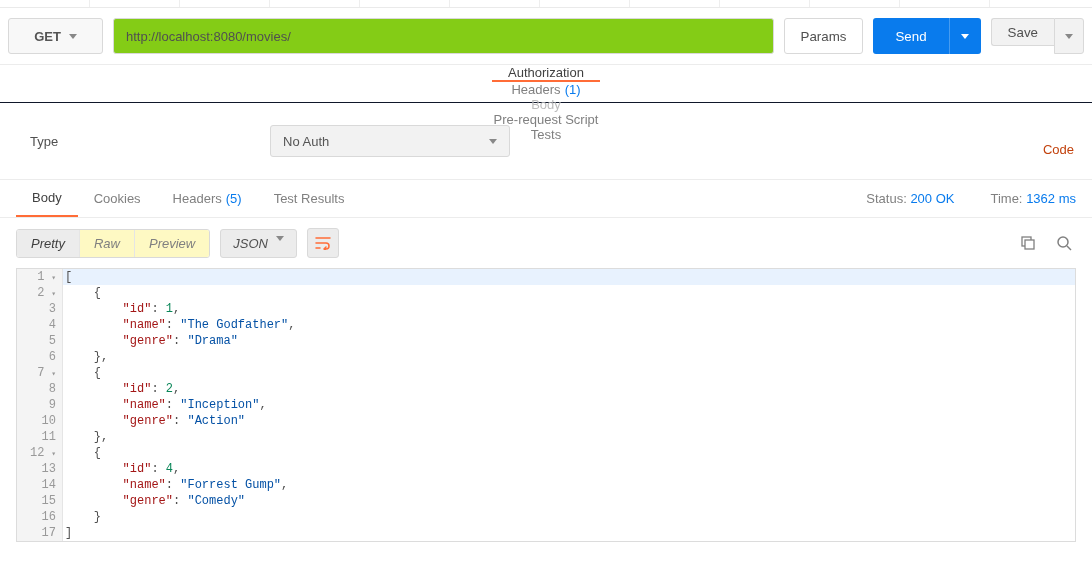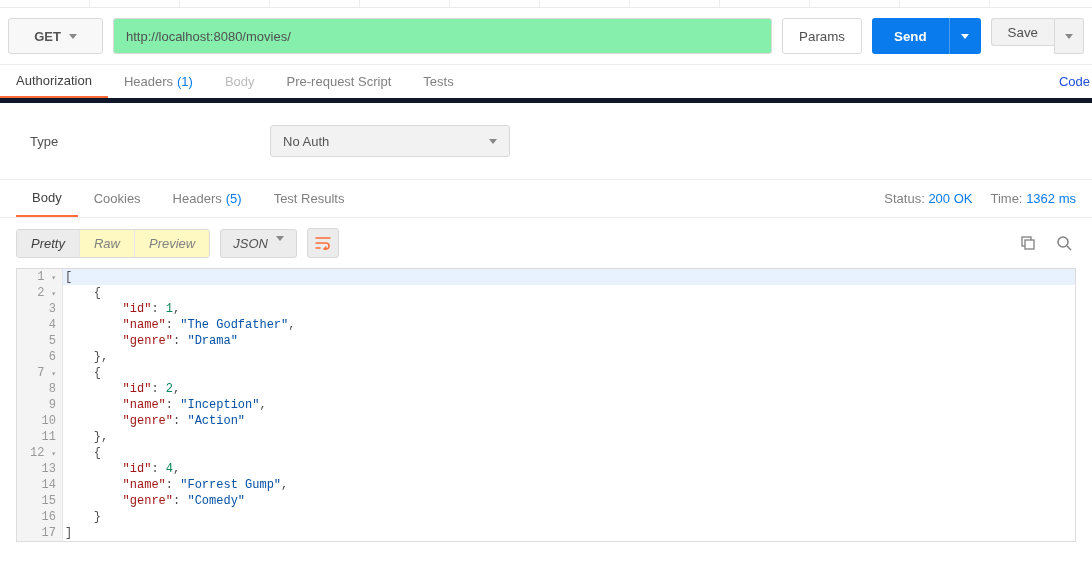--- a/index.html
+++ b/index.html
@@ -49,42 +49,42 @@
   cursor: pointer;
 }
 .url-input {
   flex: 1;
   height: 36px;
   border: 1px solid #d9d9d9;
   border-radius: 3px;
   padding: 0 12px;
   font-size: 13px;
   color: #505050;
-  background: #86efac;
+  background: #84cc16;
 }
 .params-btn {
   height: 36px;
   padding: 0 16px;
   border: 1px solid #d9d9d9;
   border-radius: 3px;
   background: #fff;
   color: #505050;
   cursor: pointer;
 }
 .send-group {
   display: flex;
 }
 .send-btn {
   height: 36px;
   padding: 0 22px;
   border: none;
   border-radius: 3px 0 0 3px;
   background: #097bed;
   color: #fff;
-  font-weight: 700;
+  font-weight: 400;
   cursor: pointer;
 }
 .send-dd {
   height: 36px;
   width: 32px;
   display: flex;
   align-items: center;
   justify-content: center;
   background: #097bed;
   border-left: 1px solid rgba(255,255,255,0.25);
@@ -115,23 +115,24 @@
   border-radius: 0 3px 3px 0;
   background: #f2f2f2;
   color: #888;
   cursor: pointer;
 }
 
 
 .req-tabs {
   display: flex;
   align-items: center;
-  padding: 0 0;
+  padding: 0 16px;
   height: 38px;
-  border-bottom: 5px solid #0f172a;
+  border-bottom: 1px solid #0f172a;
+  flex-direction: column;
 }
 .req-tabs .tab {
   padding: 0 16px;
   height: 100%;
   display: flex;
   align-items: center;
   color: #808080;
   cursor: pointer;
 }
 .req-tabs .tab.active {
@@ -140,21 +141,21 @@
 }
 .req-tabs .tab.disabled {
   color: #bbb;
 }
 .badge-count {
   color: #097bed;
   margin-left: 4px;
 }
 .code-link {
   margin-left: auto;
-  color: #1d4ed8;
+  color: #c2410c;
   cursor: pointer;
   padding-right: 2px;
 }
 
 
 .auth-row {
   display: flex;
   align-items: center;
   padding: 22px 30px;
   border-bottom: 1px solid #ececec;
@@ -195,21 +196,21 @@
   color: #808080;
   cursor: pointer;
 }
 .resp-tabs .tab.active {
   color: #404040;
   border-bottom: 2px solid #ff6c37;
 }
 .status-area {
   margin-left: auto;
   display: flex;
-  gap: 18px;
+  gap: 36px;
   color: #808080;
 }
 .status-area .val {
   color: #097bed;
 }
 
 
 .body-toolbar {
   display: flex;
   align-items: center;

